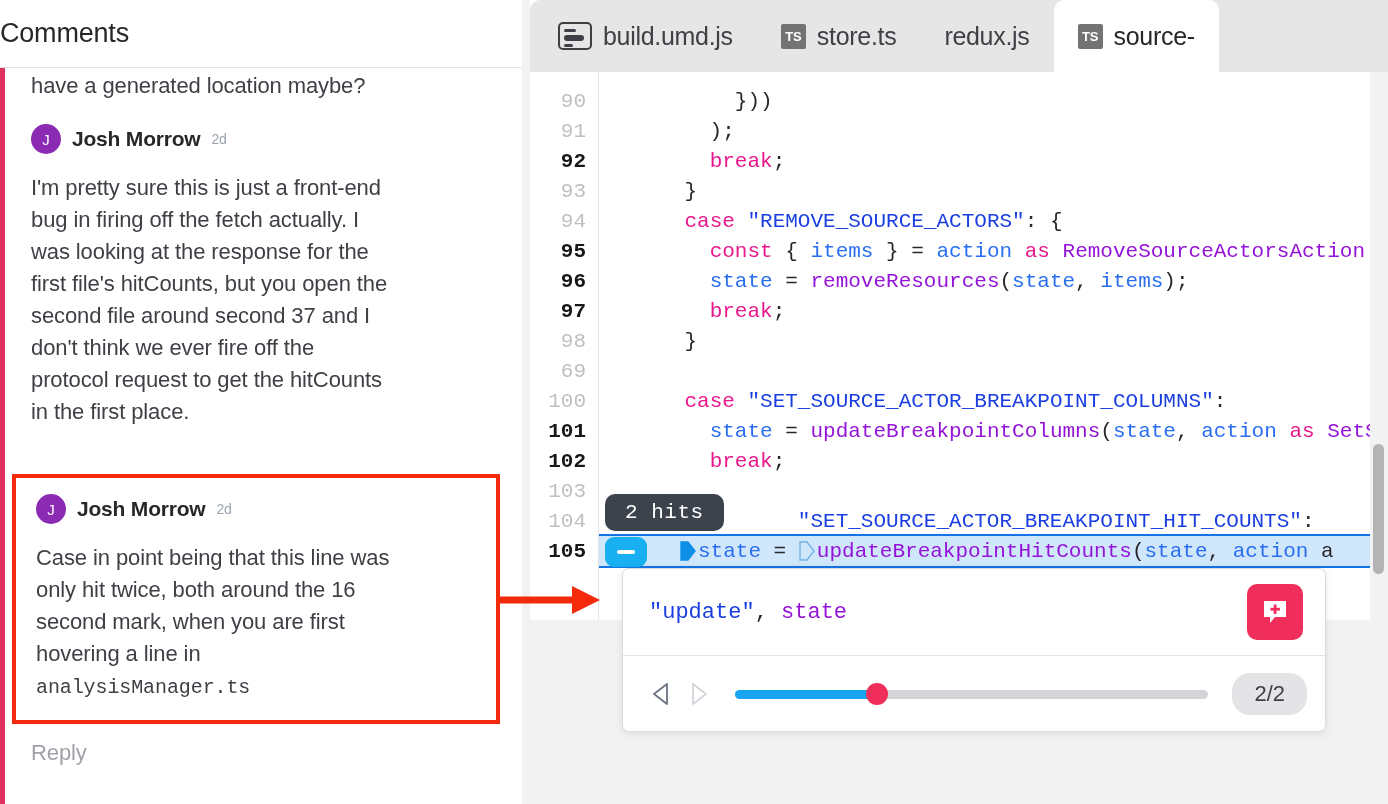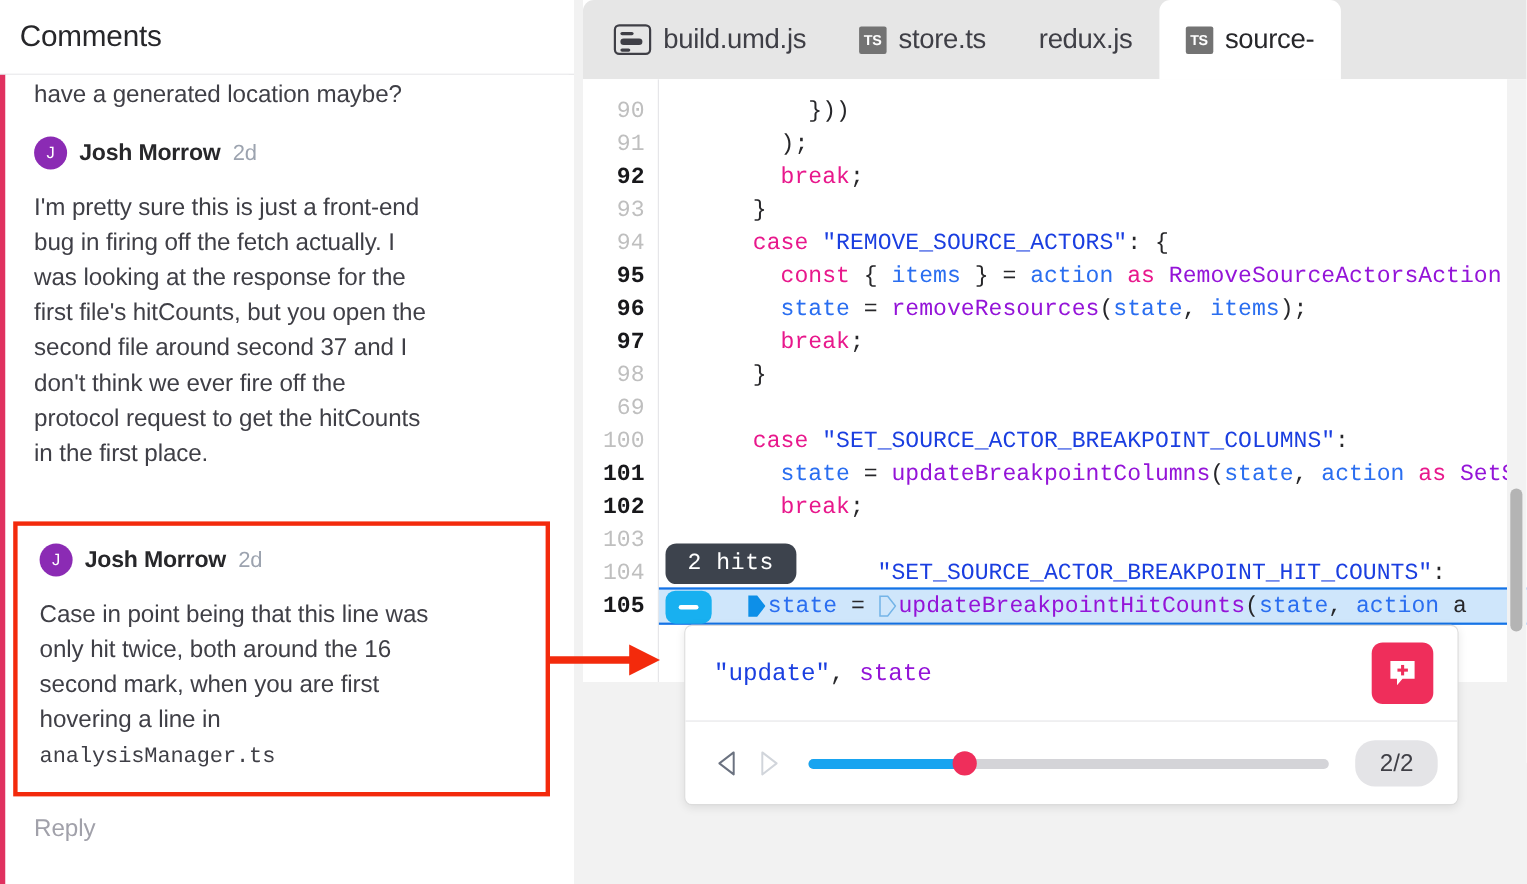--- a/index.html
+++ b/index.html
@@ -36,21 +36,20 @@
     height: 68px;
     background: #ffffff;
     border-bottom: 1px solid #e4e4e7;
     box-sizing: border-box;
     display: flex;
     align-items: center;
   }
   #comments-title {
     font-size: 27px;
     color: #27272a;
-    padding-left: 18px;
     letter-spacing: -0.2px;
     font-weight: 400;
   }
   #comments-accent-bar {
     position: absolute;
     left: 0;
     top: 68px;
     width: 5px;
     height: 736px;
     background: #e0315f;
@@ -101,21 +100,21 @@
     justify-content: center;
     flex: 0 0 auto;
   }
   .author-name {
     font-size: 21px;
     color: #27272a;
     font-weight: 700;
     letter-spacing: -0.2px;
   }
   .comment-time {
-    font-size: 20px;
+    font-size: 14px;
     color: #9ca3af;
     letter-spacing: -0.2px;
   }
   .mono-inline { font-family: "Liberation Mono", monospace; font-size: 20px; }
 
   #highlight-box {
     position: absolute;
     left: 12px;
     top: 474px;
     width: 488px;

